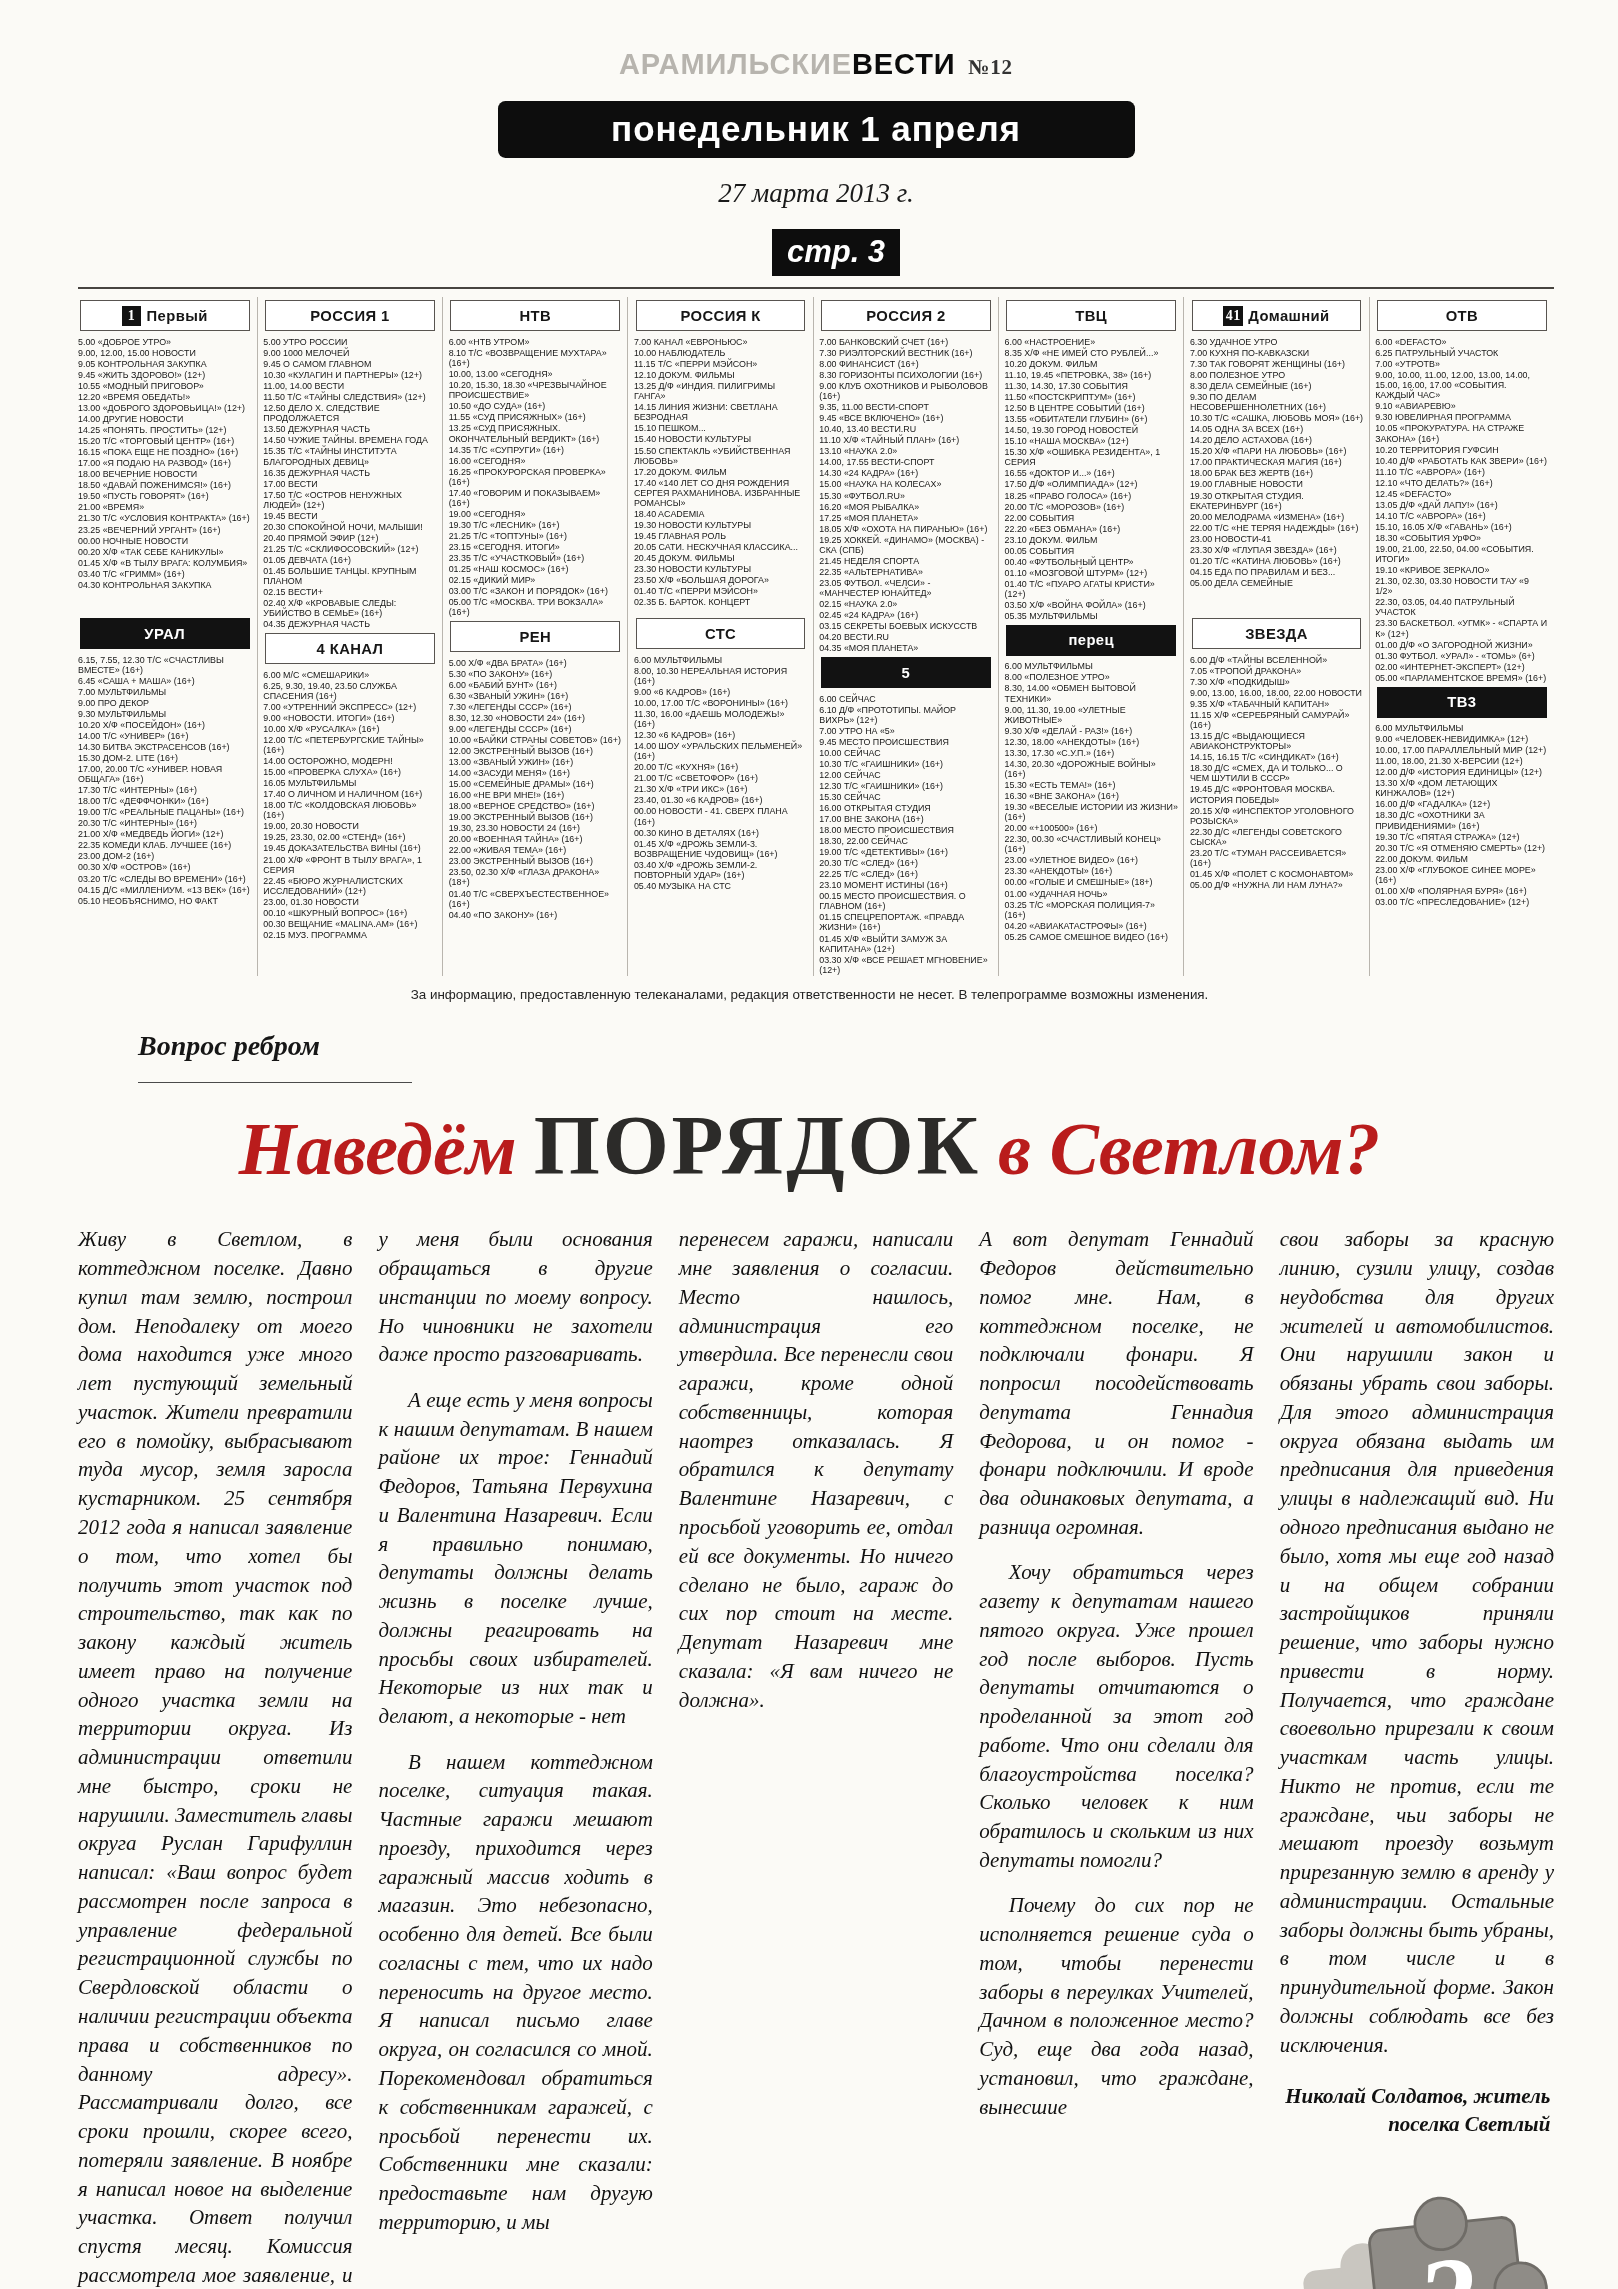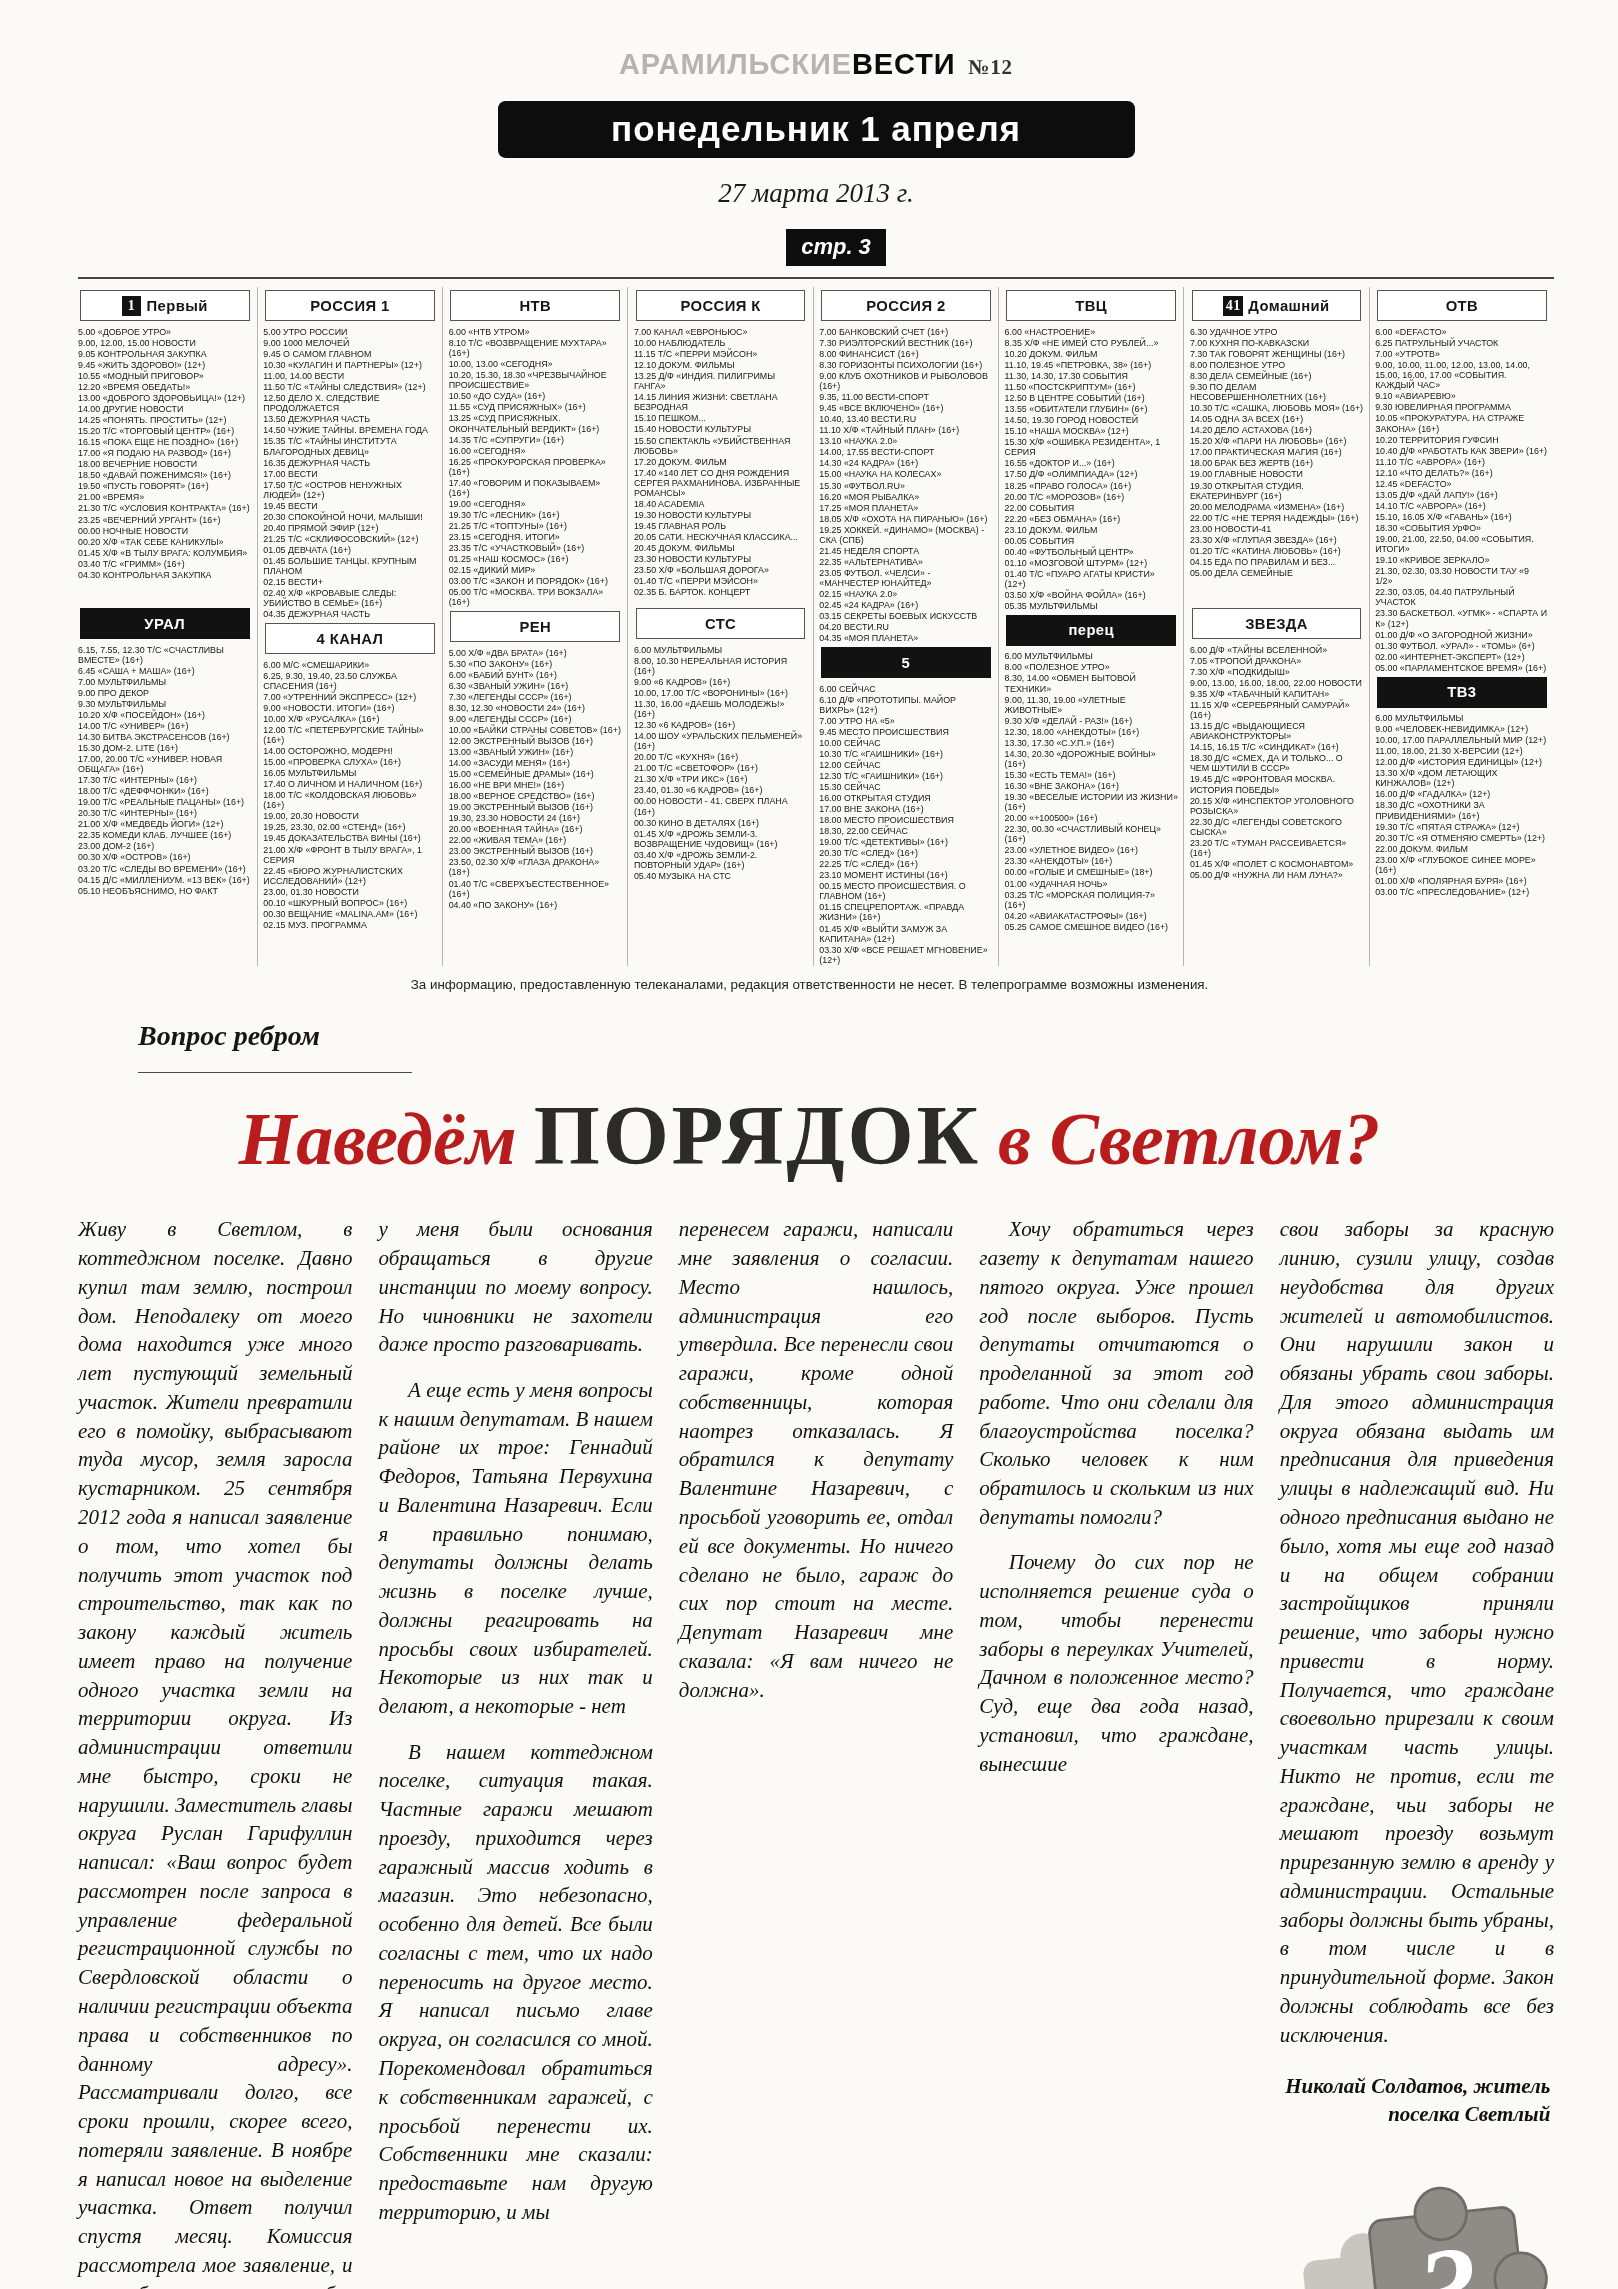--- a/index.html
+++ b/index.html
@@ -13,21 +13,21 @@
   
   .header{display:flex;align-items:center;gap:20px;padding:48px 65px 11px 78px;flex-direction:column;}
   .masthead{font-weight:bold;font-size:29px;letter-spacing:0.9px;white-space:nowrap;}
   .masthead .lt{color:#b7b4ae;}
   .masthead .bd{color:#0c0c0c;}
   .issue{font-family:"Liberation Serif",serif;font-size:21px;color:#333;margin-left:3.7px;}
   .banner-zone{flex:1;display:flex;justify-content:center;}
   .day-banner{background:#0d0d0d;color:#fff;font-weight:bold;font-size:35px;
     width:637px;text-align:center;padding:8.3px 0;border-radius:7.4px;letter-spacing:0.9px;}
   .date{font-family:"Liberation Serif",serif;font-style:italic;font-size:27px;white-space:nowrap;color:#1a1a1a;}
-  .page-label{background:#0d0d0d;color:#fff;font-style:italic;font-weight:bold;font-size:22px;padding:5.5px 14.8px;margin-left:40px;}
+  .page-label{background:#0d0d0d;color:#fff;font-style:italic;font-weight:bold;font-size:31px;padding:5.5px 14.8px;margin-left:40px;}
   .rule{height:2.8px;background:#474440;margin:0 65px 7.4px 78px;}
   
   .tv-grid{display:flex;padding:0 65px 0 78px;}
   .tv-col{flex:1 1 0;min-width:0;padding:0 5.5px;border-left:0.9px solid #b9b5ae;}
   .tv-col:first-child{border-left:none;padding-left:0;}
   .ch-block.first{min-height:314px;}
   .ch-head{display:flex;align-items:center;justify-content:center;gap:5.5px;
     border:1.8px solid #585450;background:#fff;height:29px;margin:3.7px 1.8px 5.5px;
     font-weight:bold;font-size:14.8px;letter-spacing:0.4px;white-space:nowrap;overflow:hidden;}
   .ch-head.dark{background:#121212;color:#fff;border-color:#121212;}
@@ -551,20 +551,21 @@
     </div>
     <div class="art-col">
       <p class="art-p cont">у меня были основания обращаться в другие инстанции по моему вопросу. Но чиновники не захотели даже просто разговаривать.</p>
       <p class="art-p">А еще есть у меня вопросы к нашим депутатам. В нашем районе их трое: Геннадий Федоров, Татьяна Первухина и Валентина Назаревич. Если я правильно понимаю, депутаты должны делать жизнь в поселке лучше, должны реагировать на просьбы своих избирателей. Некоторые из них так и делают, а некоторые - нет</p>
       <p class="art-p">В нашем коттеджном поселке, ситуация такая. Частные гаражи мешают проезду, приходится через гаражный массив ходить в магазин. Это небезопасно, особенно для детей. Все были согласны с тем, что их надо переносить на другое место. Я написал письмо главе округа, он согласился со мной. Порекомендовал обратиться к собственникам гаражей, с просьбой перенести их. Собственники мне сказали: предоставьте нам другую территорию, и мы</p>
     </div>
     <div class="art-col">
       <p class="art-p cont">перенесем гаражи, написали мне заявления о согласии. Место нашлось, администрация его утвердила. Все перенесли свои гаражи, кроме одной собственницы, которая наотрез отказалась. Я обратился к депутату Валентине Назаревич, с просьбой уговорить ее, отдал ей все документы. Но ничего сделано не было, гараж до сих пор стоит на месте. Депутат Назаревич мне сказала: «Я вам ничего не должна».</p>
     </div>
     <div class="art-col">
+      <p class="art-p cont">А вот депутат Геннадий Федоров действительно помог мне. Нам, в коттеджном поселке, не подключали фонари. Я попросил посодействовать депутата Геннадия Федорова, и он помог - фонари подключили. И вроде два одинаковых депутата, а разница огромная.</p>
       <p class="art-p">Хочу обратиться через газету к депутатам нашего пятого округа. Уже прошел год после выборов. Пусть депутаты отчитаются о проделанной за этот год работе. Что они сделали для благоустройства поселка? Сколько человек к ним обратилось и скольким из них депутаты помогли?</p>
       <p class="art-p">Почему до сих пор не исполняется решение суда о том, чтобы перенести заборы в переулках Учителей, Дачном в положенное место? Суд, еще два года назад, установил, что граждане, вынесшие</p>
     </div>
     <div class="art-col">
       <p class="art-p cont">свои заборы за красную линию, сузили улицу, создав неудобства для других жителей и автомобилистов. Они нарушили закон и обязаны убрать свои заборы. Для этого администрация округа обязана выдать им предписания для приведения улицы в надлежащий вид. Ни одного предписания выдано не было, хотя мы еще год назад и на общем собрании застройщиков приняли решение, что заборы нужно привести в норму. Получается, что граждане своевольно прирезали к своим участкам часть улицы. Никто не против, если те граждане, чьи заборы не мешают проезду возьмут прирезанную землю в аренду у администрации. Остальные заборы должны быть убраны, в том числе и в принудительной форме. Закон должны соблюдать все без исключения.</p>
       <div id="article-tail">
   <div class="signature">
     <div>Николай Солдатов, житель</div>
     <div>поселка Светлый</div>
   </div>

